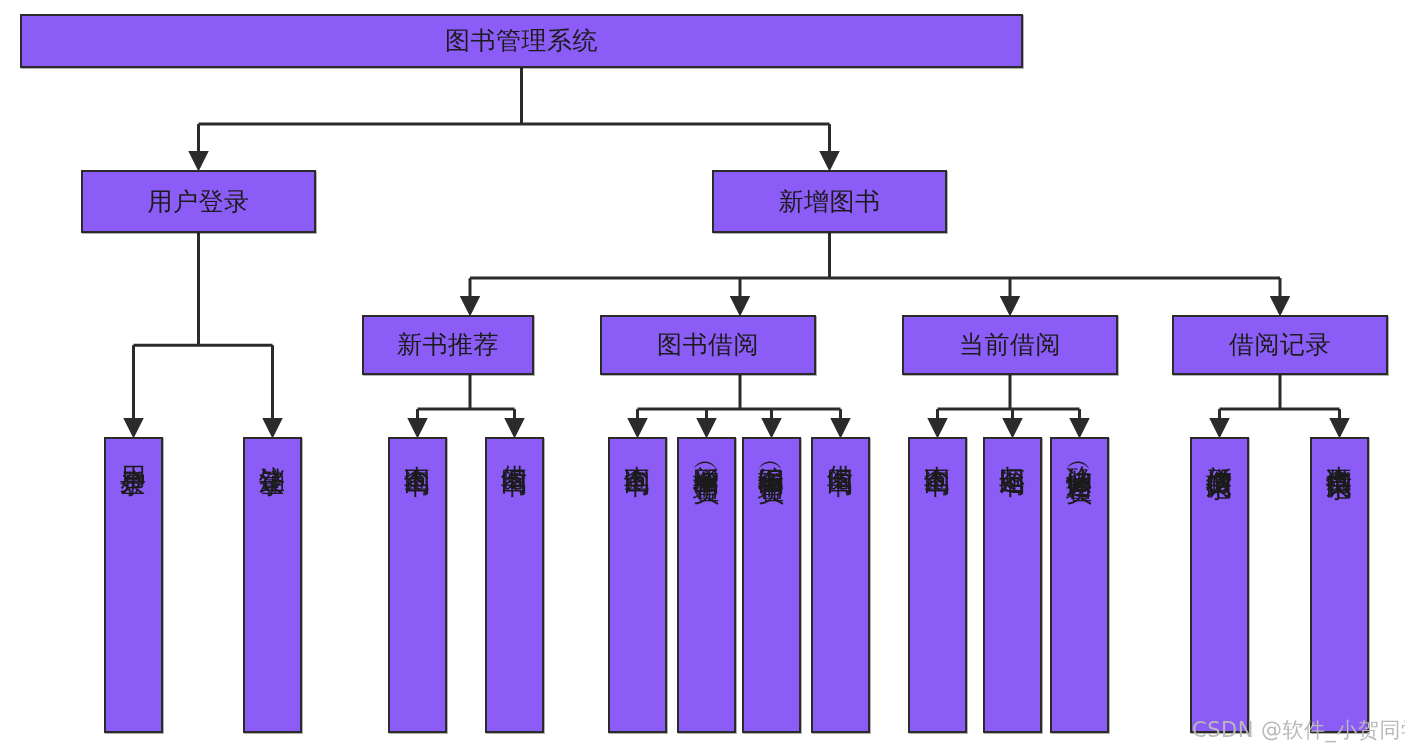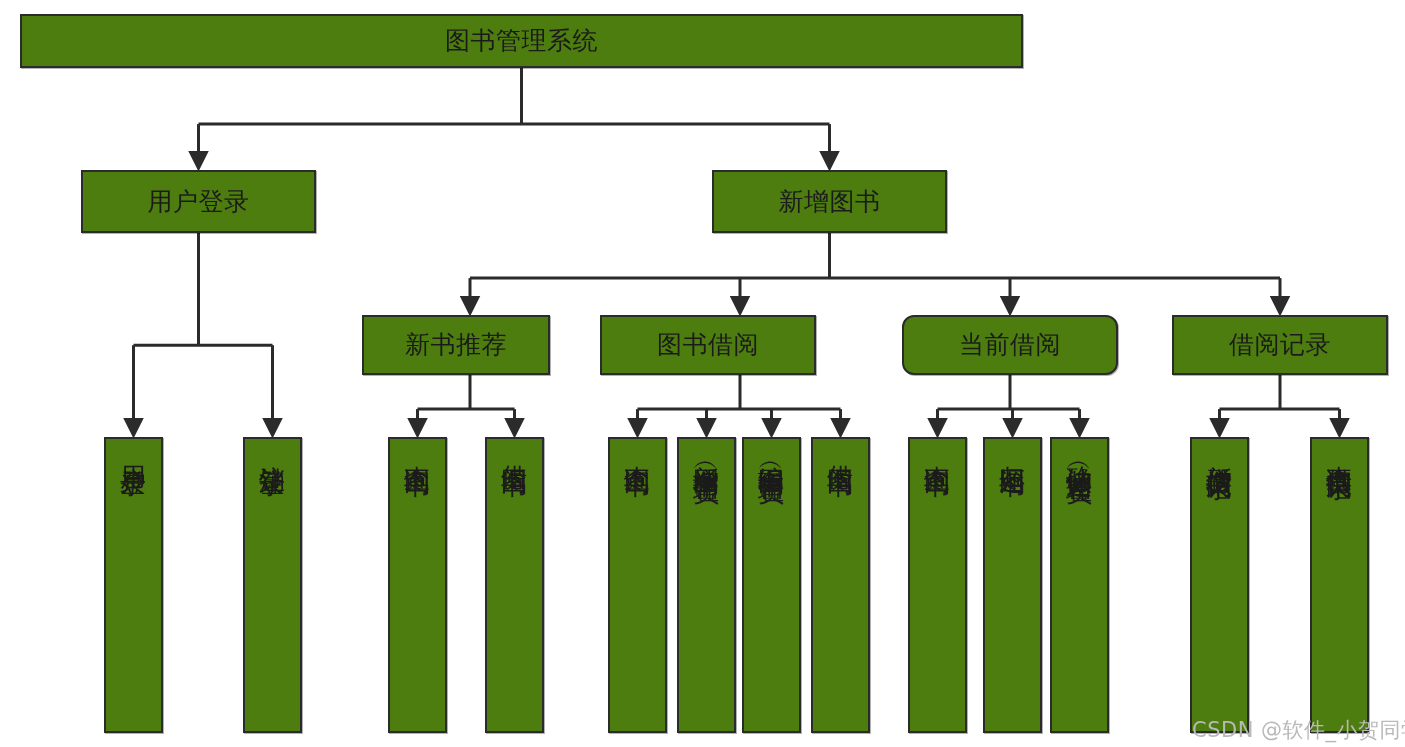--- a/index.html
+++ b/index.html
@@ -22,21 +22,21 @@
     position: absolute;
     left: 0;
     top: 0;
     width: 1405px;
     height: 747px;
     pointer-events: none;
   }
   .node {
     position: absolute;
     box-sizing: border-box;
-    background: #4d7c0f;
+    background: #8b5cf6;
     border: 2.5px solid #2b2b2b;
     display: flex;
     align-items: center;
     justify-content: center;
     color: #1b1b1b;
     box-shadow: 1px 1px 0 rgba(0,0,0,0.30);
   }
   .node .lbl {
     display: block;
     text-align: center;
@@ -125,27 +125,27 @@
   <div id="node-layer">
       <div class="node horiz root" style="left: 20px; top: 14px; width: 1003px; height: 54px;">
         <span class="lbl">图书管理系统</span>
       </div>
       <div class="node horiz" style="left: 81px; top: 170px; width: 235px; height: 63px;">
         <span class="lbl">用户登录</span>
       </div>
       <div class="node horiz" style="left: 712px; top: 170px; width: 235px; height: 63px;">
         <span class="lbl">新增图书</span>
       </div>
-      <div class="node horiz" style="left: 362px; top: 315px; width: 188px; height: 60px;">
+      <div class="node horiz" style="left: 362px; top: 315px; width: 172px; height: 60px;">
         <span class="lbl">新书推荐</span>
       </div>
       <div class="node horiz" style="left: 600px; top: 315px; width: 216px; height: 60px;">
         <span class="lbl">图书借阅</span>
       </div>
-      <div class="node horiz" style="left: 902px; top: 315px; width: 216px; height: 60px; border-radius: 12px;">
+      <div class="node horiz" style="left: 902px; top: 315px; width: 216px; height: 60px;">
         <span class="lbl">当前借阅</span>
       </div>
       <div class="node horiz" style="left: 1172px; top: 315px; width: 216px; height: 60px; justify-content: center;">
         <span class="lbl">借阅记录</span>
       </div>
       <div class="node vert" style="left: 104px; top: 437px; width: 59px; height: 296px;">
         <span class="lbl">用户登录</span>
       </div>
       <div class="node vert" style="left: 243px; top: 437px; width: 59px; height: 296px;">
         <span class="lbl">注销登录</span>

